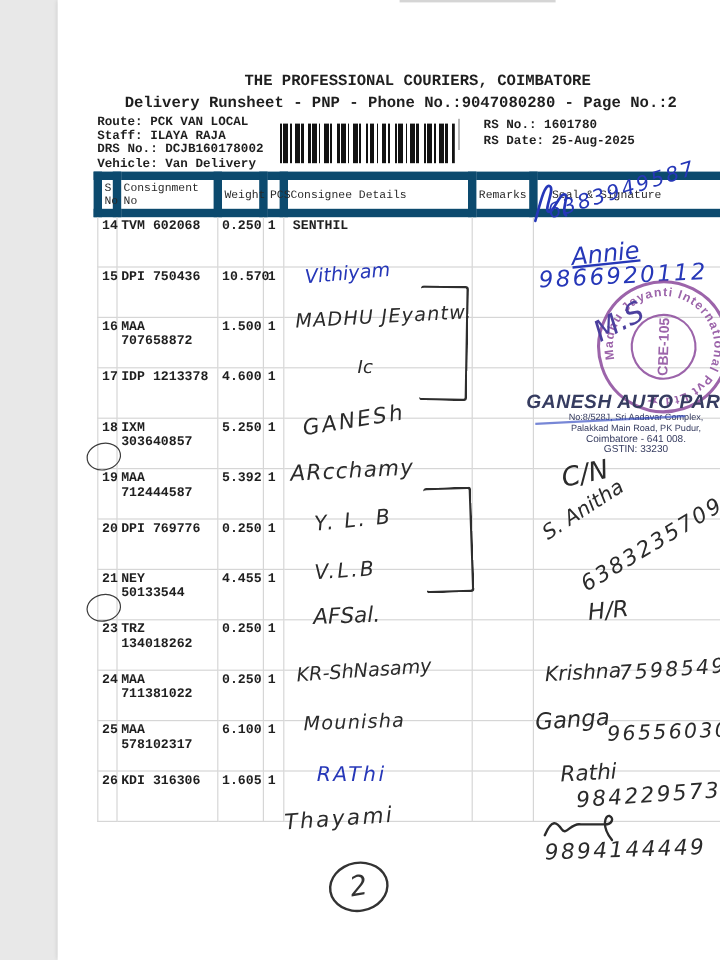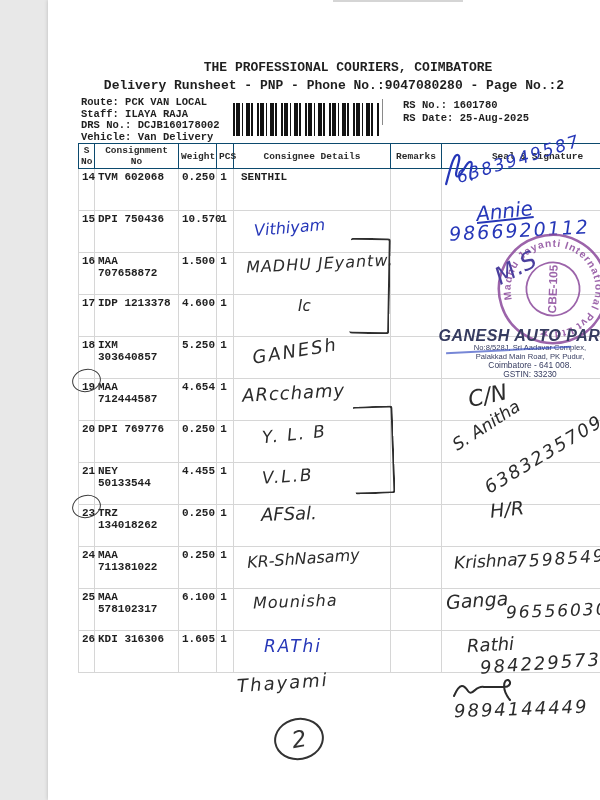--- a/index.html
+++ b/index.html
@@ -10,21 +10,21 @@
     margin-left:48px;
   }
   .printed { color:#1f1f1f; font-weight:bold; }
   .hdr-title { position:absolute; left:0; top:60px; width:600px; text-align:center; font-size:13px; }
   .hdr-sub   { position:absolute; left:0; top:78px; width:572px; text-align:center; font-size:13px; }
   .info-block { position:absolute; left:33px; top:97px; font-size:10.5px; line-height:11.5px; }
   .rs-block { position:absolute; left:334px; top:99px; font-size:10.5px; line-height:13px; border-left:1px solid #8a8a8a; padding-left:20px; }
   .barcode { position:absolute; left:185px; top:103px; width:146px; height:33px;
     background:repeating-linear-gradient(90deg,#121212 0 2px,#fff 2px 3px,#121212 3px 7px,#fff 7px 9px,#121212 9px 10px,#fff 10px 13px,#121212 13px 17px,#fff 17px 18px,#121212 18px 20px,#fff 20px 24px); }
   table.runsheet { position:absolute; left:30px; top:143px; width:545px; border-collapse:collapse; table-layout:fixed; }
-  .runsheet th { border:1px solid #0c4a6e; font-size:9.5px; color:#2a2a2a; text-align:center; padding:1px 2px; height:12px; font-weight:bold; }
+  .runsheet th { border:7px solid #0c4a6e; font-size:9.5px; color:#2a2a2a; text-align:left; padding:1px 2px; height:12px; font-weight:normal; }
   .runsheet td { border:1px solid #d6d6d6; font-size:11px; color:#1f1f1f; font-weight:bold; vertical-align:top; padding:2px 3px; height:37px; overflow:visible; }
   .runsheet td.wt { text-align:right; padding-right:5px; }
   .runsheet td.pcs { text-align:center; padding-left:0; }
   .hw { position:absolute; font-family:"DejaVu Sans", cursive; font-style:italic; color:#2b2b2b; white-space:nowrap; z-index:5; }
   .hw.blue { color:#2637b8; }
   .hw.num { letter-spacing:2px; }
   .bracket { position:absolute; border-top:2px solid #2e2e2e; border-right:2px solid #2e2e2e; border-bottom:2px solid #2e2e2e; border-radius:3px; z-index:4; }
   .circ-annot { position:absolute; border:1.6px solid #3c3c3c; border-radius:50%; z-index:6; }
   .ganesh { position:absolute; left:383px; top:327px; width:198px; text-align:center; color:#363c60; font-family:"Liberation Sans", sans-serif; z-index:5; }
   .ganesh .g1 { font-size:16px; font-weight:800; letter-spacing:.5px; line-height:17px;font-style:italic; }
@@ -122,21 +122,21 @@
           <td>IXM 303640857</td>
           <td class="wt">5.250</td>
           <td class="pcs">1</td>
           <td></td>
           <td></td>
           <td></td>
         </tr>
       <tr>
           <td>19</td>
           <td>MAA 712444587</td>
-          <td class="wt">4.654</td>
+          <td class="wt">5.392</td>
           <td class="pcs">1</td>
           <td></td>
           <td></td>
           <td></td>
         </tr>
       <tr>
           <td>20</td>
           <td>DPI 769776</td>
           <td class="wt">0.250</td>
           <td class="pcs">1</td>

